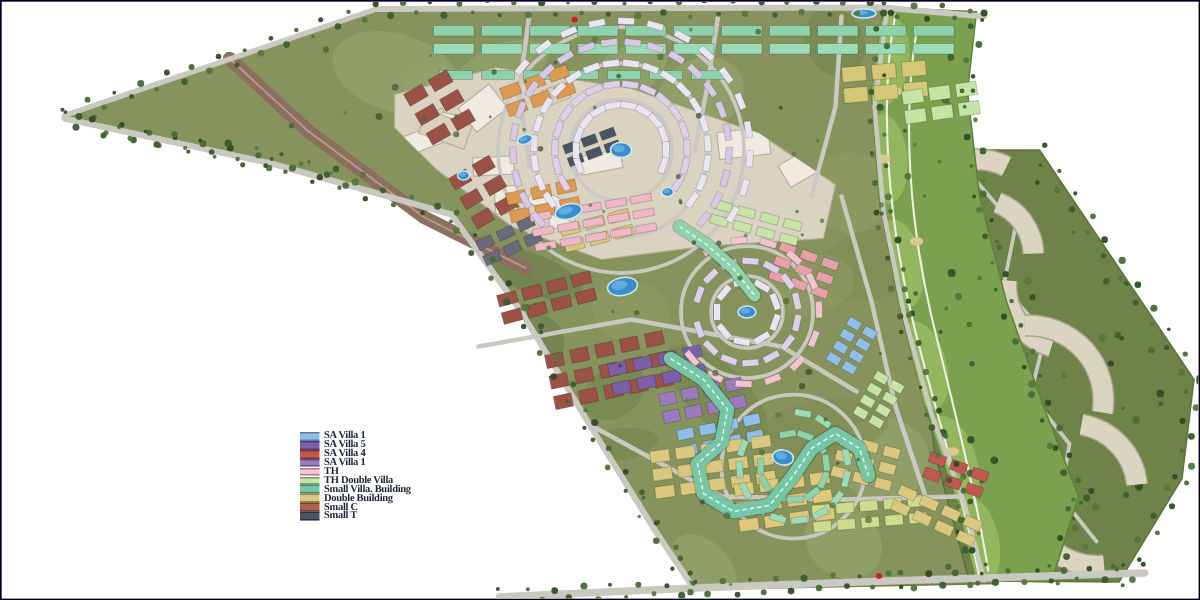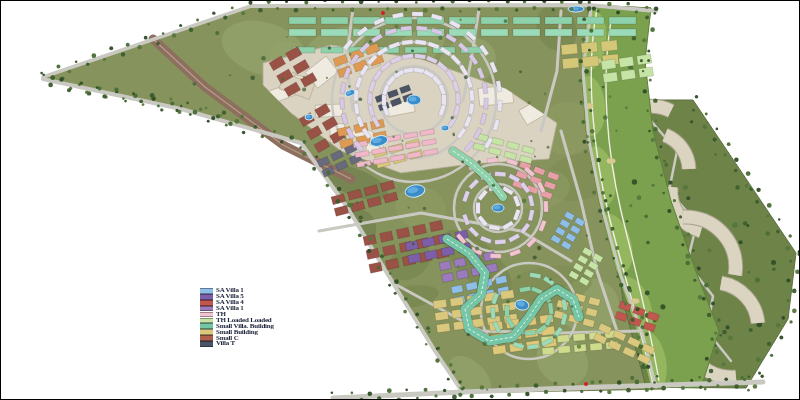--- a/index.html
+++ b/index.html
@@ -1291,32 +1291,32 @@
       <div class="lg-row">
         <span class="lg-swatch" style="background: rgb(155, 122, 190);"></span>
         <span class="lg-label">SA Villa 1</span>
       </div>
       <div class="lg-row">
         <span class="lg-swatch" style="background: rgb(244, 195, 209);"></span>
         <span class="lg-label">TH</span>
       </div>
       <div class="lg-row">
         <span class="lg-swatch" style="background: rgb(198, 228, 165);"></span>
-        <span class="lg-label">TH Loaded Loaded</span>
+        <span class="lg-label">TH Double Villa</span>
       </div>
       <div class="lg-row">
         <span class="lg-swatch" style="background: rgb(116, 198, 167);"></span>
         <span class="lg-label">Small Villa. Building</span>
       </div>
       <div class="lg-row">
         <span class="lg-swatch" style="background: rgb(217, 200, 125);"></span>
-        <span class="lg-label">Small Building</span>
+        <span class="lg-label">Double Building</span>
       </div>
       <div class="lg-row">
         <span class="lg-swatch" style="background: rgb(176, 96, 74);"></span>
         <span class="lg-label">Small C</span>
       </div>
       <div class="lg-row">
         <span class="lg-swatch" style="background: rgb(74, 84, 100);"></span>
-        <span class="lg-label">Villa T</span>
+        <span class="lg-label">Small T</span>
       </div>
     </div>
 </div>
 
 </body></html>

